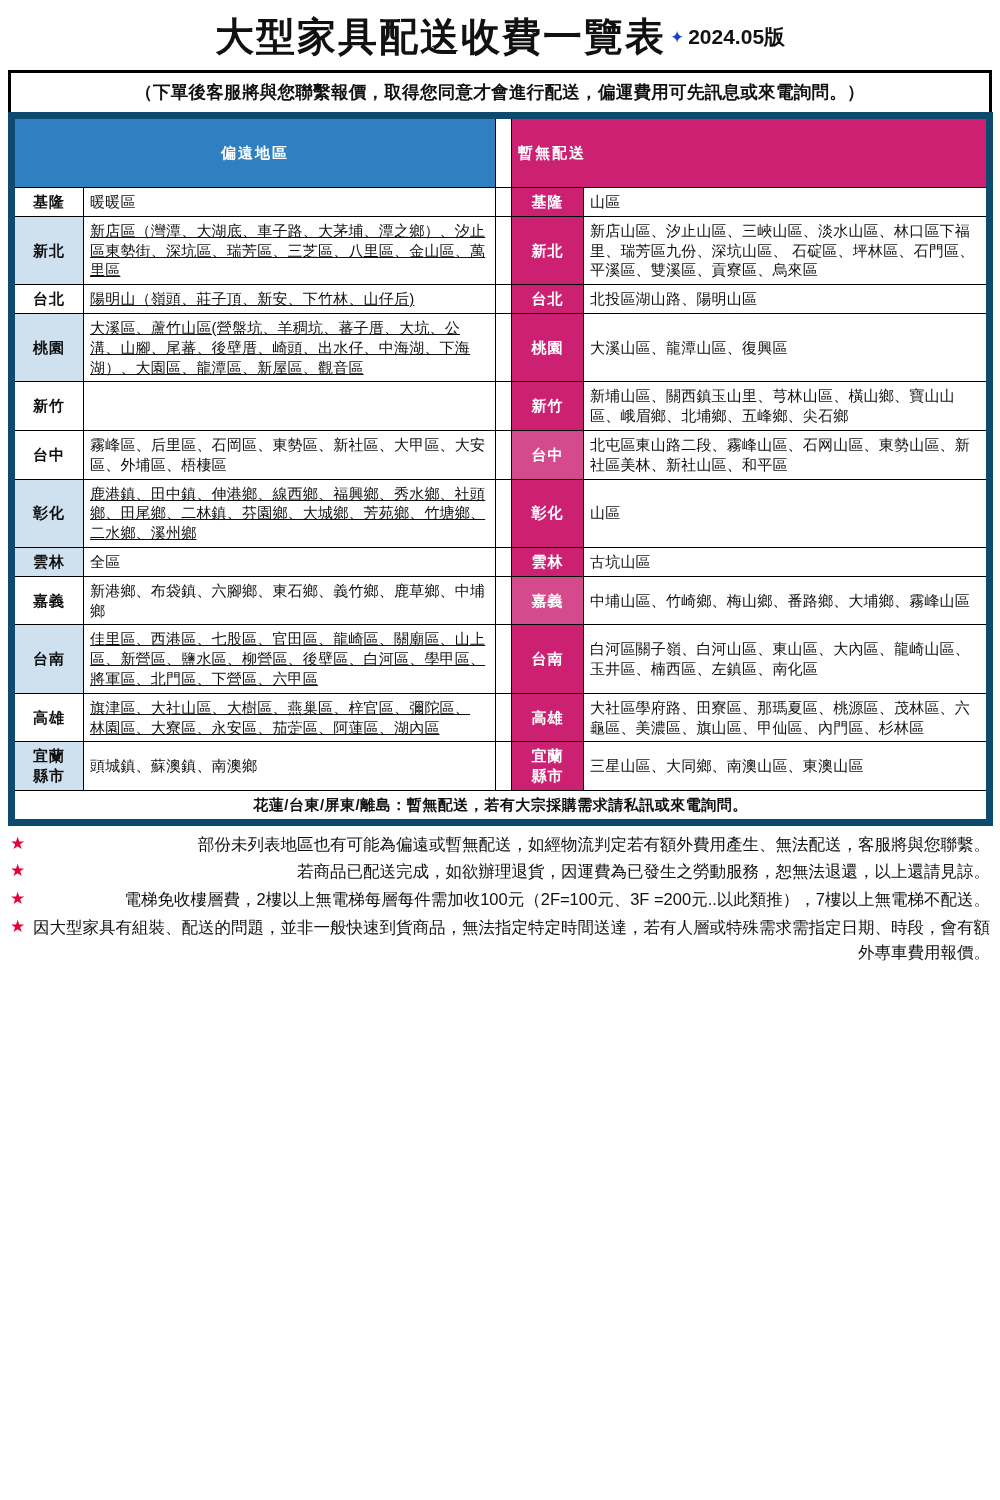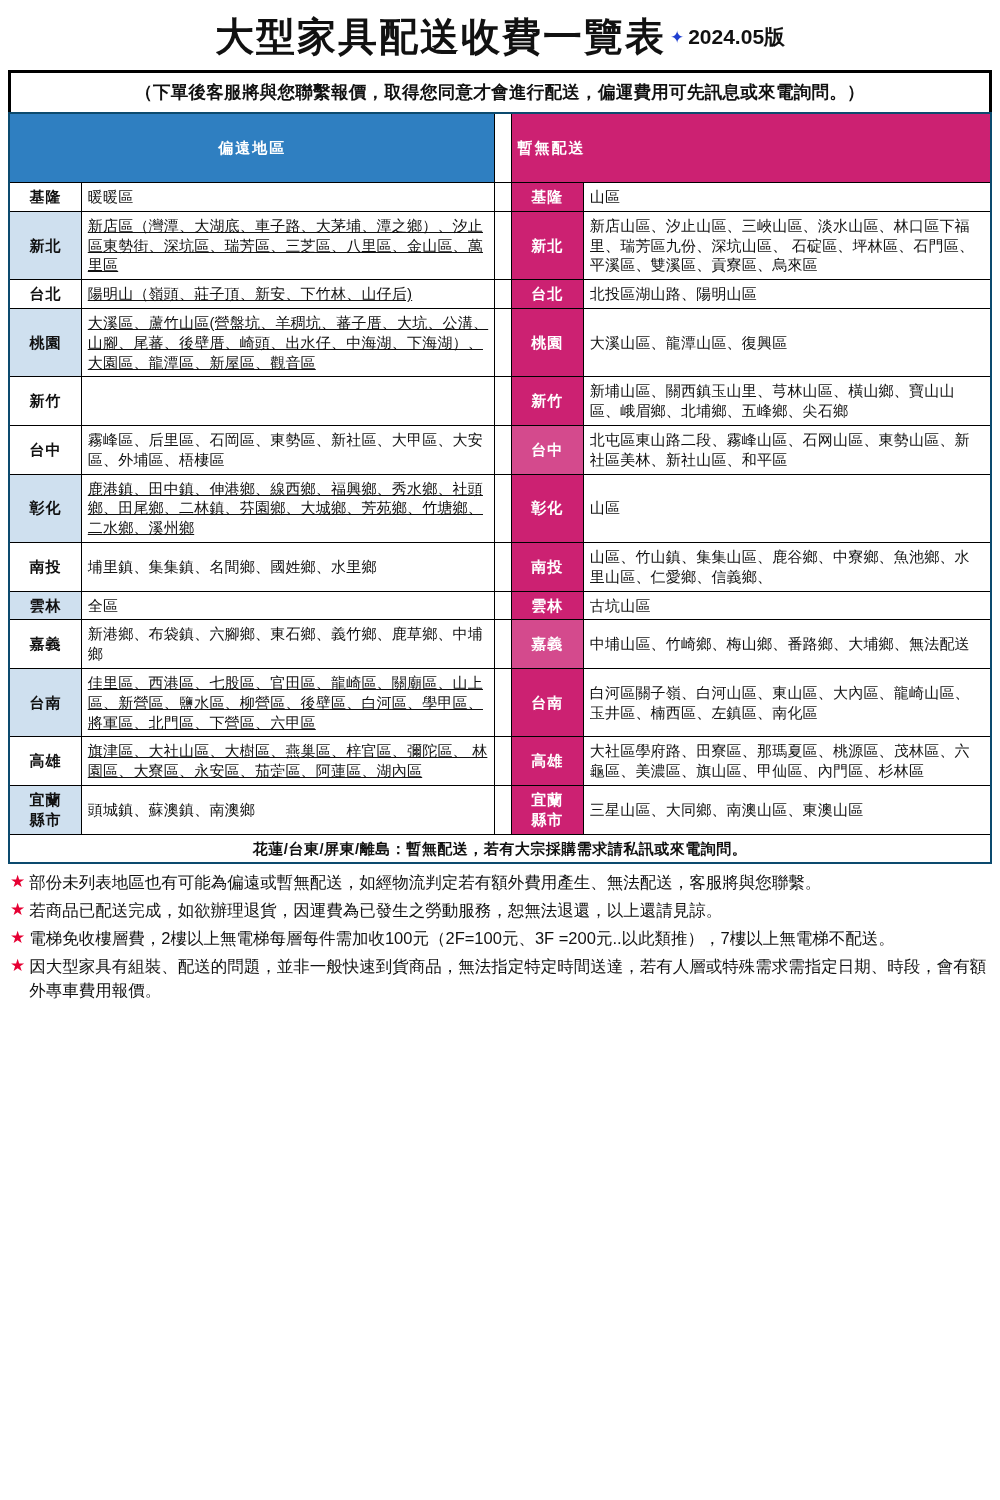--- a/index.html
+++ b/index.html
@@ -45,21 +45,21 @@
     font-size:17.5px;
     font-weight:bold;
     padding:7px 0 8px 0;
     letter-spacing:0.3px;
   }
   
   table.main{
     border-collapse:collapse;
     width:984px;
     table-layout:fixed;
-    border:2px solid #0c4a6e;
+    border:7px solid #0c4a6e;
   }
   table.main td,table.main th{
     border:1px solid #000;
     vertical-align:middle;
     padding:4px 6px;
     font-size:15px;
     line-height:1.32;
   }
   .hdr-blue{
     background:#2f7fc1;
@@ -130,21 +130,21 @@
     font-size:16.5px;
     line-height:1.5;
     margin-bottom:3px;
   }
   .star{
     color:#e60033;
     font-size:17px;
     line-height:1.45;
     flex:none;
   }
-  .note-text{ flex:1; }
+  .note-text{ flex:1;text-align:right; }
 </style>
 </head>
 <body>
 
 <div class="page">
 
   <div class="title-bar">
     <div class="title-main">大型家具配送收費一覽表</div>
     <div class="title-ver">
       <span class="diamond">✦</span>
@@ -241,51 +241,40 @@
             <div>彰化</div>
           </td>
           <td class="cell-text u">鹿港鎮、田中鎮、伸港鄉、線西鄉、福興鄉、秀水鄉、社頭鄉、田尾鄉、二林鎮、芬園鄉、大城鄉、芳苑鄉、竹塘鄉、二水鄉、溪州鄉</td>
           <td class="gap-col"></td>
           <td class="reg-pink" style="background: rgb(204, 33, 114);">
             <div>彰化</div>
           </td>
           <td class="cell-text">山區</td>
         </tr>
         <tr>
-          <td class="reg-blue" style="background: rgb(255, 255, 255);">
-            <div>南投</div>
-          </td>
-          <td class="cell-text">埔里鎮、集集鎮、名間鄉、國姓鄉、水里鄉</td>
-          <td class="gap-col"></td>
-          <td class="reg-pink" style="background: rgb(204, 33, 114);">
-            <div>南投</div>
-          </td>
-          <td class="cell-text">山區、竹山鎮、集集山區、鹿谷鄉、中寮鄉、魚池鄉、水里山區、仁愛鄉、信義鄉、</td>
-        </tr>
-        <tr>
           <td class="reg-blue" style="background: rgb(207, 224, 239);">
             <div>雲林</div>
           </td>
           <td class="cell-text">全區</td>
           <td class="gap-col"></td>
           <td class="reg-pink" style="background: rgb(204, 33, 114);">
             <div>雲林</div>
           </td>
           <td class="cell-text">古坑山區</td>
         </tr>
         <tr>
           <td class="reg-blue" style="background: rgb(255, 255, 255);">
             <div>嘉義</div>
           </td>
           <td class="cell-text">新港鄉、布袋鎮、六腳鄉、東石鄉、義竹鄉、鹿草鄉、中埔鄉</td>
           <td class="gap-col"></td>
           <td class="reg-pink" style="background: rgb(212, 74, 141);">
             <div>嘉義</div>
           </td>
-          <td class="cell-text">中埔山區、竹崎鄉、梅山鄉、番路鄉、大埔鄉、無法配送</td>
+          <td class="cell-text">中埔山區、竹崎鄉、梅山鄉、番路鄉、大埔鄉、霧峰山區</td>
         </tr>
         <tr>
           <td class="reg-blue" style="background: rgb(207, 224, 239);">
             <div>台南</div>
           </td>
           <td class="cell-text u">佳里區、西港區、七股區、官田區、龍崎區、關廟區、山上區、新營區、鹽水區、柳營區、後壁區、白河區、學甲區、將軍區、北門區、下營區、六甲區</td>
           <td class="gap-col"></td>
           <td class="reg-pink" style="background: rgb(204, 33, 114);">
             <div>台南</div>
           </td>

